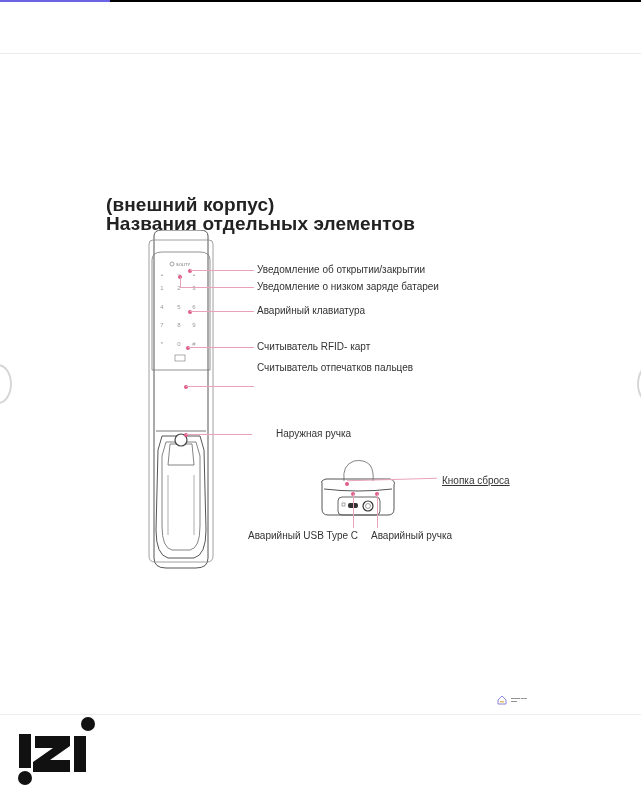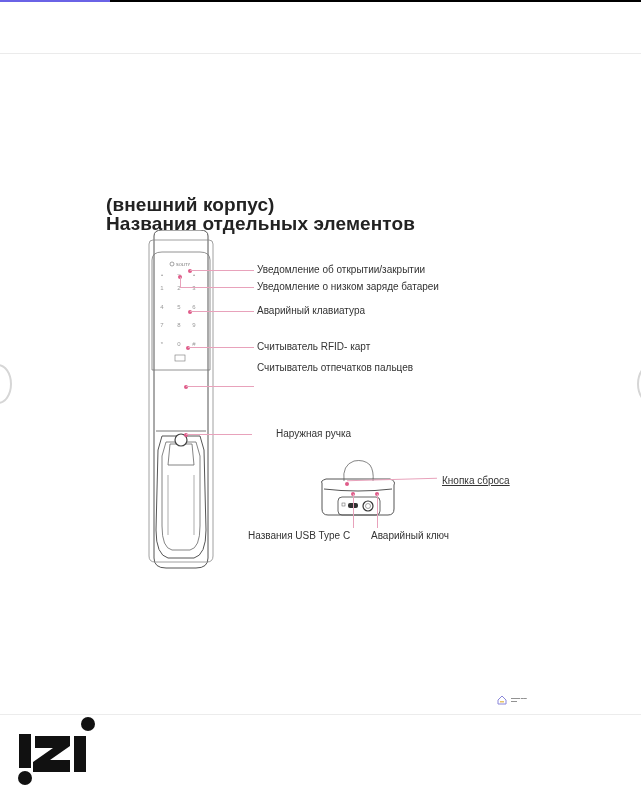--- a/index.html
+++ b/index.html
@@ -102,25 +102,25 @@
   <div class="dot" style="left:184px;top:379px;"></div>
   <div class="leader" style="left:186px;top:380px;width:66px;"></div>
   <div class="label" style="left:254px;top:374px;margin-left:22px;">Наружная ручка</div>
 
   <div class="dot" style="left:345px;top:428px;"></div>
   <div class="leader" style="left:347px;top:425px;width:90px;transform:rotate(-1.5deg);"></div>
   <div class="label" style="left:442px;top:421px;text-decoration:underline;">Кнопка сброса</div>
 
   <div class="dot" style="left:351px;top:438px;"></div>
   <div class="vleader" style="left:353px;top:440px;height:34px;"></div>
-  <div class="label" style="left:248px;top:476px;">Названия USB Type C</div>
+  <div class="label" style="left:248px;top:476px;">Аварийный USB Type C</div>
 
   <div class="dot" style="left:375px;top:438px;"></div>
   <div class="vleader" style="left:377px;top:440px;height:34px;"></div>
-  <div class="label" style="left:371px;top:476px;">Аварийный ключ</div>
+  <div class="label" style="left:371px;top:476px;">Аварийный ручка</div>
 
   <div class="brand-badge">
     <svg width="10" height="10" viewBox="0 0 10 10">
       <path d="M1 5 L5 1 L9 5 L9 9 L1 9 Z" fill="none" stroke="#8a86d9" stroke-width="1"></path>
       <rect x="3" y="6" width="4" height="1.5" fill="#e5c36a"></rect>
     </svg>
     <div class="txt">▬▬▬ ▬▬<br>▬▬</div>
   </div>
 </div>
 

